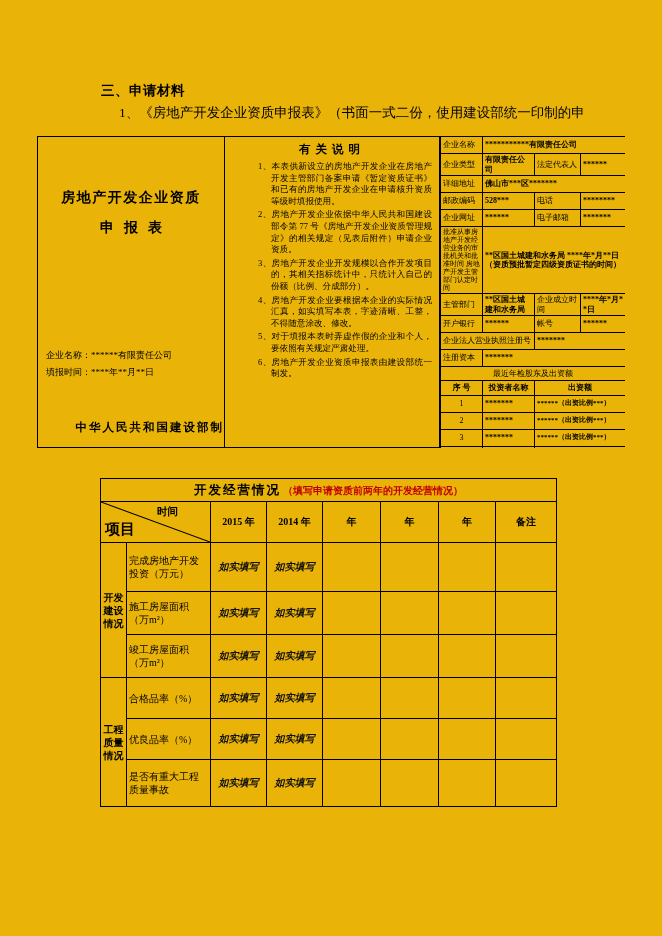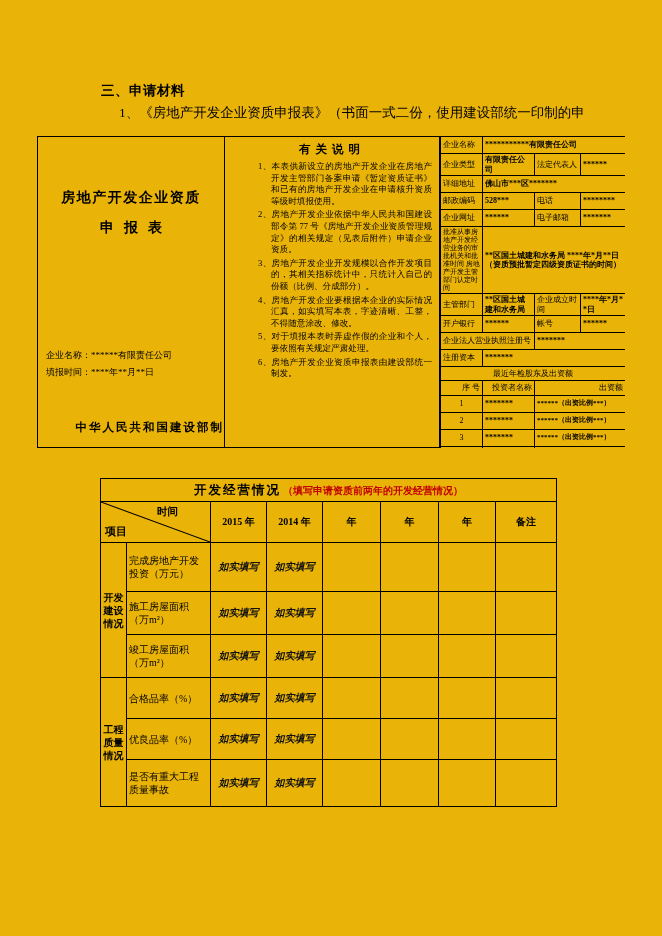--- a/index.html
+++ b/index.html
@@ -23,37 +23,37 @@
 
   .notes-title{text-align:center;font-weight:bold;font-size:11.5px;letter-spacing:5px;margin:1px 0 4px 0;}
   .note-item{font-size:8.6px;line-height:11.6px;margin-bottom:2px;padding-left:13px;text-indent:-13px;text-align:justify;margin-left:26px;}
 
   .info-table{width:185px;border-collapse:collapse;table-layout:fixed;}
   .info-table td{border:1px solid #000;font-size:8px;line-height:9.5px;padding:1px 2px;height:14px;
                  overflow:hidden;vertical-align:middle;word-break:break-all;}
   .info-table .val{font-weight:bold;}
   .info-table .small{font-size:7px;line-height:8px;}
   .info-table .subt{text-align:center;height:11px;font-size:8px;}
-  .info-table .hdr{text-align:right;height:12px;}
+  .info-table .hdr{text-align:center;height:12px;font-weight:bold;}
   .info-table .ctr{text-align:center;}
   .info-table .nowrap{white-space:nowrap;font-size:7px;}
   .info-table .emptyr td{height:15px;}
 
   
   .dev-wrap{position:absolute;left:100px;top:478px;}
   .dev-table{width:456px;border-collapse:collapse;table-layout:fixed;}
   .dev-table td{border:1px solid #000;font-size:10px;vertical-align:middle;padding:1px 2px;overflow:hidden;word-break:break-all;}
   .title-cell{height:20px;text-align:center;}
   .dev-title{font-weight:bold;font-size:12.5px;letter-spacing:2px;}
   .dev-note{color:#c00000;font-size:10px;font-weight:bold;margin-left:2px;}
   .hrow td{height:38px;text-align:center;font-weight:bold;}
   .corner{position:relative;padding:0;}
   .diag{position:absolute;left:0;top:0;width:100%;height:100%;}
   .c-top{position:absolute;top:3px;left:56px;font-weight:bold;font-size:10.5px;}
-  .c-bot{position:absolute;bottom:3px;left:4px;font-weight:bold;font-size:11px;}
+  .c-bot{position:absolute;bottom:3px;left:4px;font-weight:bold;font-size:15px;}
   .grp{text-align:center;font-weight:bold;font-size:10.5px;line-height:13px;padding:0 2px;}
   .rname{font-size:10px;line-height:13px;padding:2px 4px;margin-top:17px;}
   .fill{text-align:center;font-style:italic;font-weight:bold;font-size:9px;color:#111;}
   .r1 td{height:46px;}
   .r2 td,.r3 td{height:40px;}
   .r4 td,.r5 td{height:38px;}
   .r6 td{height:44px;}
 </style>
 </head>
 <body>

